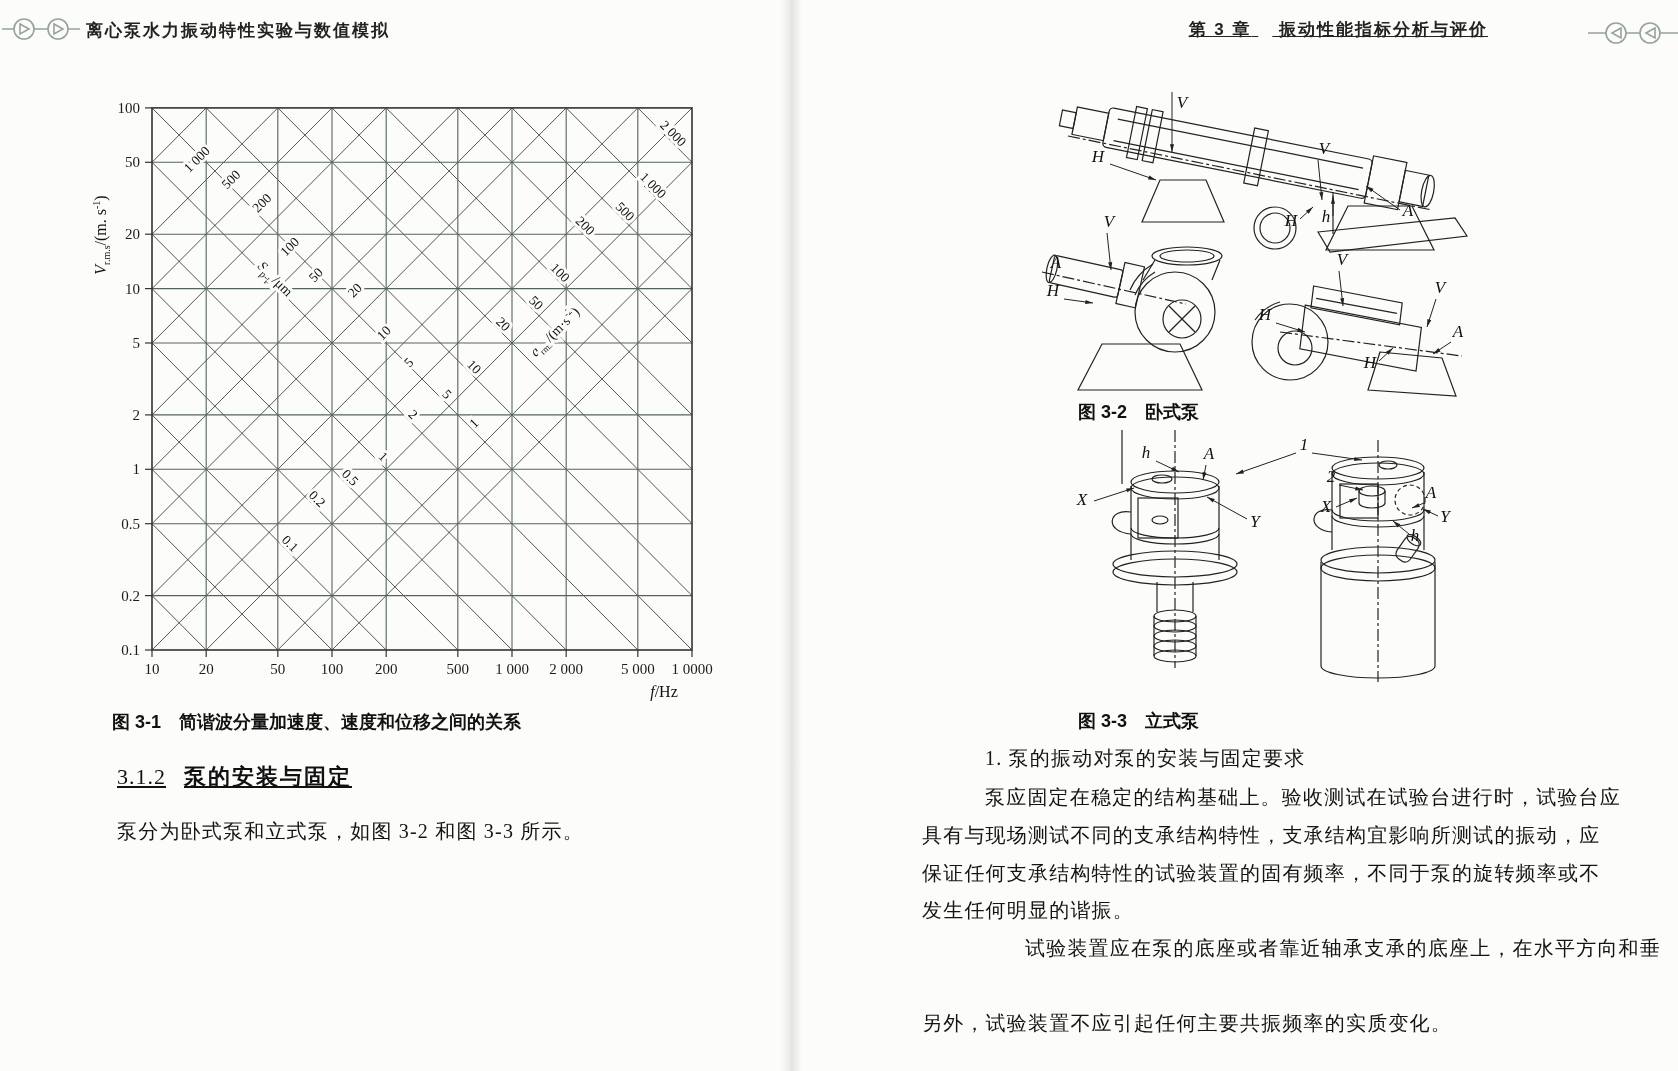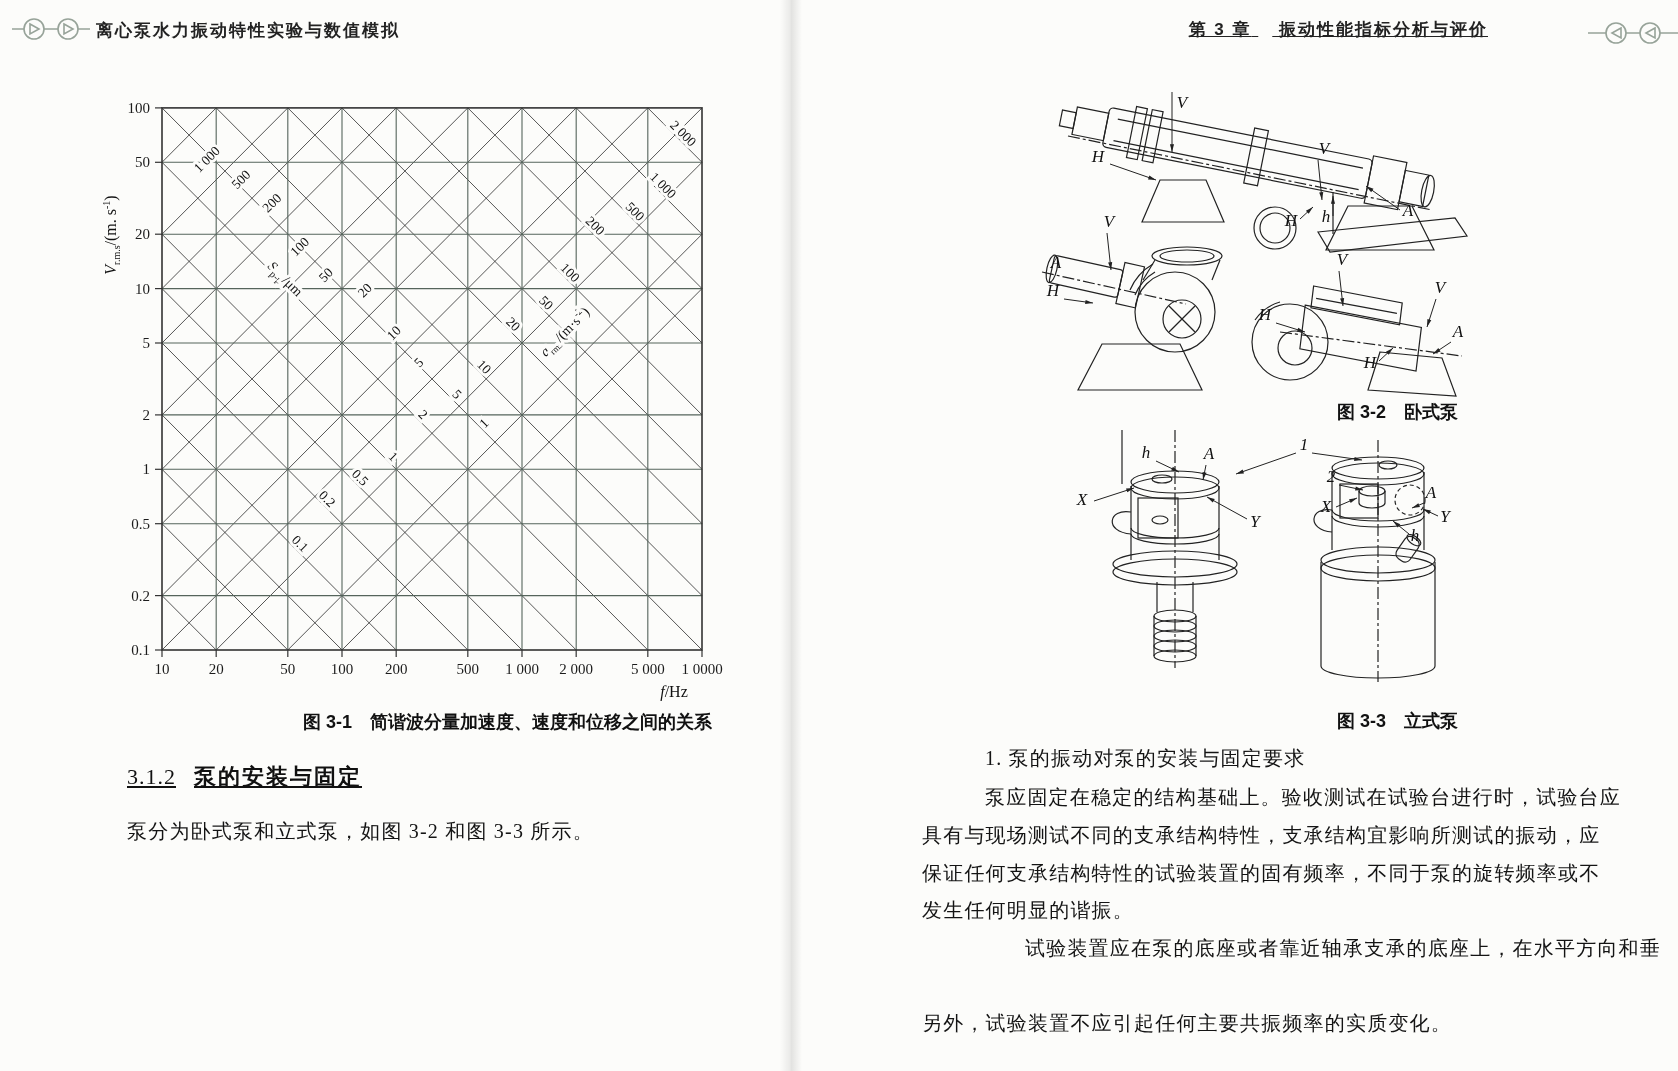--- a/index.html
+++ b/index.html
@@ -4,35 +4,35 @@
 <style>
   html,body{margin:0;padding:0;background:#e8e8e6;}
   #spread{position:relative;width:1678px;height:1071px;background:#fcfcfa;overflow:hidden;
           font-family:"Liberation Serif",serif;color:#1a1a1a;}
   .abs{position:absolute;}
   #gutter{left:780px;top:0;width:22px;height:1071px;
           background:linear-gradient(90deg,rgba(0,0,0,0) 0%,rgba(0,0,0,.07) 45%,rgba(0,0,0,.10) 52%,rgba(0,0,0,0) 100%);}
   .hdr-title{font-family:"Liberation Sans",sans-serif;font-weight:bold;font-size:17px;
              letter-spacing:2px;color:#222;white-space:nowrap;}
   .caption{font-family:"Liberation Sans",sans-serif;font-weight:bold;font-size:18px;
-           color:#111;text-align:right;white-space:nowrap;}
+           color:#111;text-align:left;white-space:nowrap;}
   .sec-head{font-size:22px;white-space:nowrap;color:#111;}
   .sec-no{font-family:"Liberation Serif",serif;letter-spacing:1px;}
   .sec-ttl{font-family:"Liberation Sans",sans-serif;font-weight:bold;margin-left:18px;letter-spacing:2px;}
   .cnline{font-family:"Liberation Serif",serif;font-size:20px;letter-spacing:1.2px;
           color:#141414;white-space:nowrap;}
   svg text{user-select:none;}
   .dlab{paint-order:stroke;stroke:#fcfcfa;stroke-width:6px;}
 </style>
 </head>
 <body>
 
 <div id="spread">
 
-  <div class="abs" style="left:12px;top:0;width:780px;height:907px;">
+  <div class="abs" style="left:2px;top:0;width:780px;height:907px;">
 
     <svg class="abs" style="left:0;top:14px;" width="78" height="30" viewBox="0 0 78 30">
       <g stroke="#97a399" fill="none" stroke-width="1.6">
         <line x1="0" y1="15" x2="78" y2="15"></line>
         <circle cx="22" cy="15" r="10" fill="#fcfcfa"></circle>
         <circle cx="56" cy="15" r="10" fill="#fcfcfa"></circle>
         <polygon points="18,10 27,15 18,20" fill="#fcfcfa"></polygon>
         <polygon points="52,10 61,15 52,20" fill="#fcfcfa"></polygon>
       </g>
     </svg>

